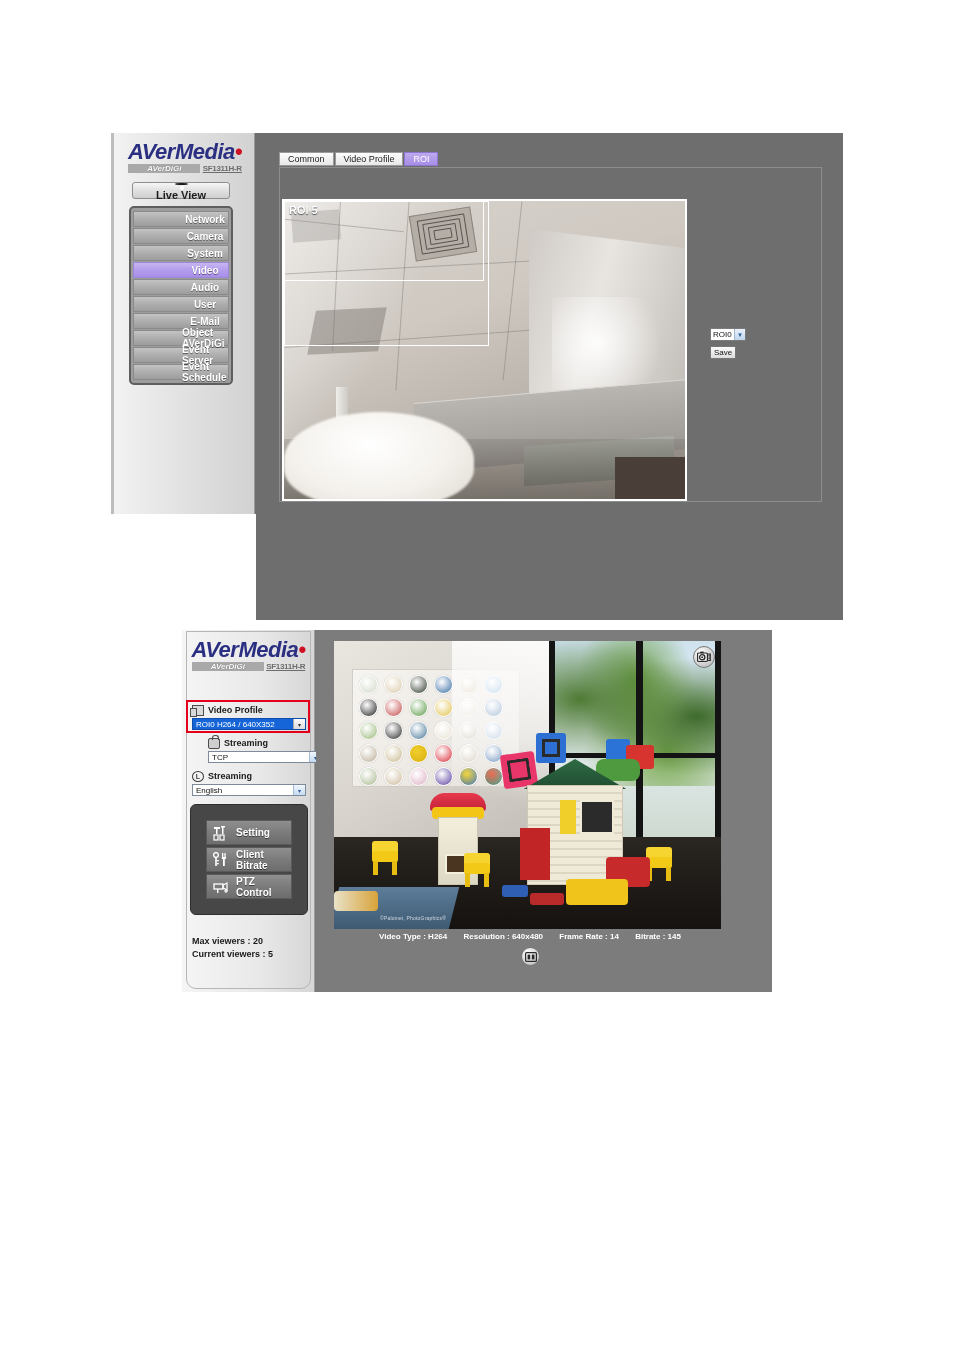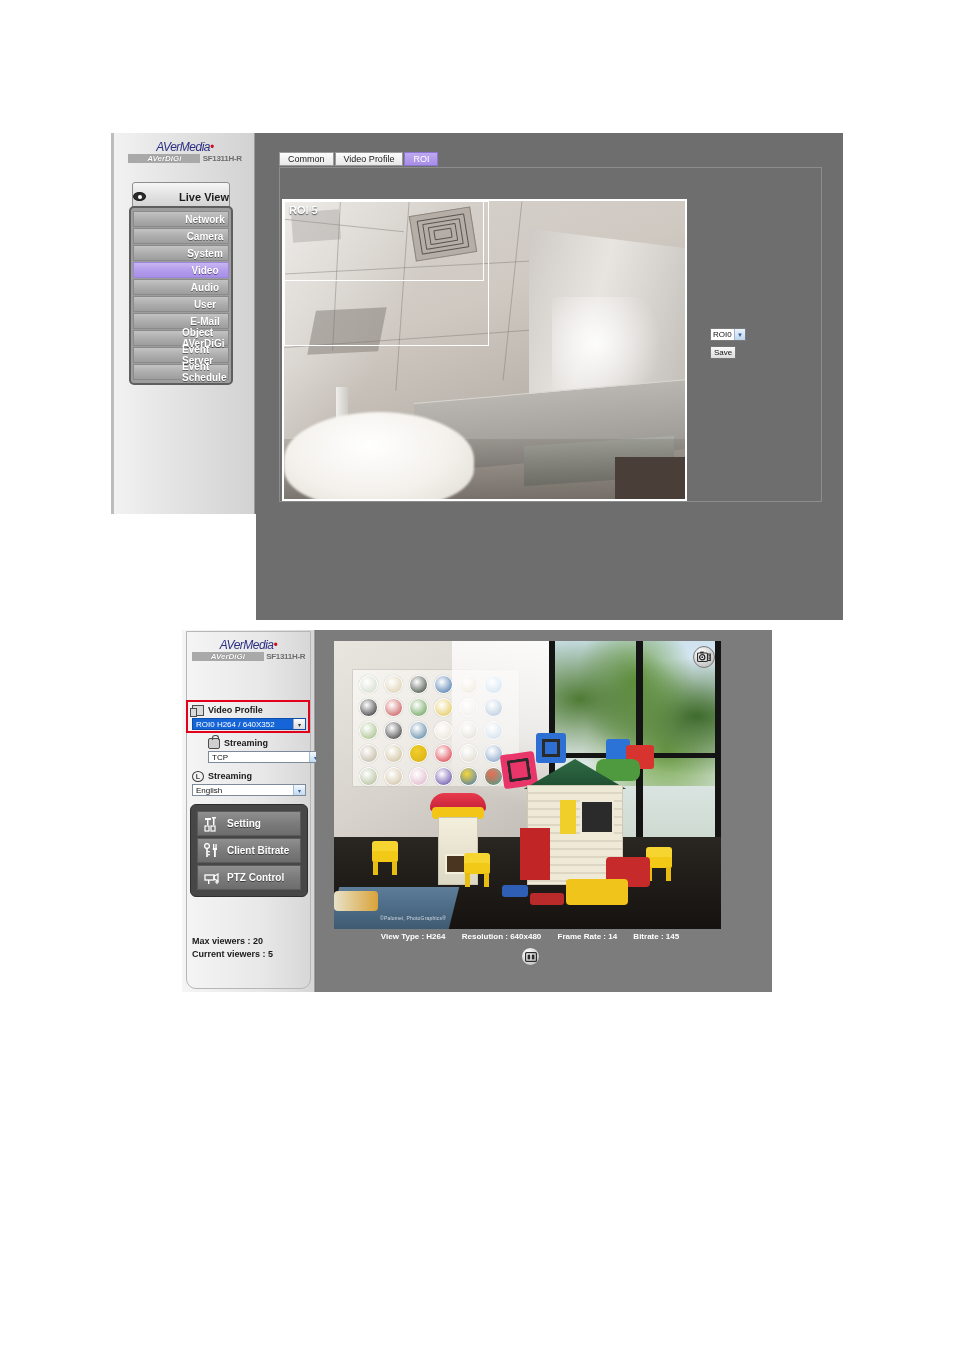--- a/index.html
+++ b/index.html
@@ -22,45 +22,45 @@
     position: absolute; left: 0; top: 0;
     width: 141px; height: 381px;
     background: linear-gradient(to right, #f2f2f2 0%, #e3e3e3 45%, #d2d2d2 100%);
     border-right: 1px solid #9a9a9a;
   }
   .brand {
     position: absolute; left: 6px; top: 8px; width: 130px;
     text-align: center;
   }
   .brand-main {
-    font-weight: normal; font-style: italic;
-    font-size: 12px; letter-spacing: -0.5px;
+    font-weight: bold; font-style: italic;
+    font-size: 22px; letter-spacing: -0.5px;
     color: #2b2f82; line-height: 1;
   }
   .brand-main .red { color: #cf1126; }
   .brand-sub {
     margin-top: 2px;
     font-size: 8px; font-weight: bold; font-style: italic;
     color: #ffffff; line-height: 1;
   }
-  .brand-sub .dark { color: #6d6d6d; font-style: normal; letter-spacing: -0.3px; }
+  .brand-sub .dark { color: #6d6d6d; font-style: normal; letter-spacing: -0.3px; text-decoration: underline; }
   .brand-sub .wt {
     background: #a9a9a9; color: #fff; padding: 0 19px;
     text-shadow: 0 0 1px #555;
   }
 
   .liveview-btn {
     position: absolute; left: 18px; top: 49px;
-    width: 98px; height: 29px;
+    width: 98px; height: 17px;
     background: linear-gradient(to bottom,#f6f6f6 0%,#e0e0e0 50%,#cfcfcf 100%);
     border: 1px solid #8e8e8e;
     border-radius: 3px;
-    display: flex; align-items: center; justify-content: space-between;
+    display: flex; align-items: center; justify-content: flex-start;
     gap: 4px;
-    font-size: 11px; font-weight: bold; color: #1c1c1c;
+    font-size: 11px; font-weight: bold; color: #1c1c1c; flex-direction: column;
   }
   .eye-icon {
     width: 13px; height: 9px; border-radius: 50%;
     background: #2b2b2b; position: relative;
     border: 1px solid #1a1a1a;
   }
   .eye-icon::after {
     content:''; position: absolute; left: 4px; top: 2px;
     width: 4px; height: 4px; border-radius: 50%;
     background: #ffffff;
@@ -303,21 +303,21 @@
     background: linear-gradient(to bottom,#fbfbfb,#dcdcdc);
     border-left: 1px solid #a8a8a8; color: #333;
   }
 
   .action-frame {
     position: absolute; left: 8px; top: 174px;
     width: 118px;
     background: #474747;
     border: 1px solid #2e2e2e;
     border-radius: 6px;
-    padding: 6px;
+    padding: 15px;
   }
   .action-btn {
     height: 25px; margin-bottom: 2px;
     background: linear-gradient(to bottom,#8f8f8f 0%,#7b7b7b 50%,#6d6d6d 100%);
     border: 1px solid #5a5a5a;
     display: flex; align-items: center; gap: 6px;
     padding-left: 5px;
     font-size: 10px; font-weight: bold; color: #ffffff;
     text-shadow: 0 1px 0 rgba(0,0,0,.5);
   }
@@ -784,21 +784,21 @@
           <circle cx="5.2" cy="6.2" r="2.6" fill="none" stroke="#2a2a2a" stroke-width="1.3"></circle>
           <circle cx="5.2" cy="6.2" r="0.9" fill="#2a2a2a"></circle>
           <rect x="3.2" y="0.6" width="3.5" height="1.6" fill="#2a2a2a"></rect>
           <path d="M11 3 h2.3 v6.5 h-2.3" fill="none" stroke="#2a2a2a" stroke-width="1.1"></path>
           <path d="M11.4 4.4 h1.6 M11.4 6 h1.6 M11.4 7.6 h1.6" stroke="#2a2a2a" stroke-width="0.8"></path>
         </svg>
       </div>
     </div>
 
     <div class="videoinfo">
-      <span>View Type : H264</span>
+      <span>Video Type : H264</span>
       <span>Resolution : 640x480</span>
       <span>Frame Rate : 14</span>
       <span>Bitrate : 145</span>
     </div>
 
     <div class="fs-btn">
       <svg width="12" height="10" viewBox="0 0 12 10">
         <rect x="0.6" y="0.6" width="10.8" height="8.8" rx="1" fill="none" stroke="#2a2a2a" stroke-width="1.2"></rect>
         <rect x="2.6" y="2.6" width="2.6" height="4.8" fill="#2a2a2a"></rect>
         <rect x="6.8" y="2.6" width="2.6" height="4.8" fill="#2a2a2a"></rect>

